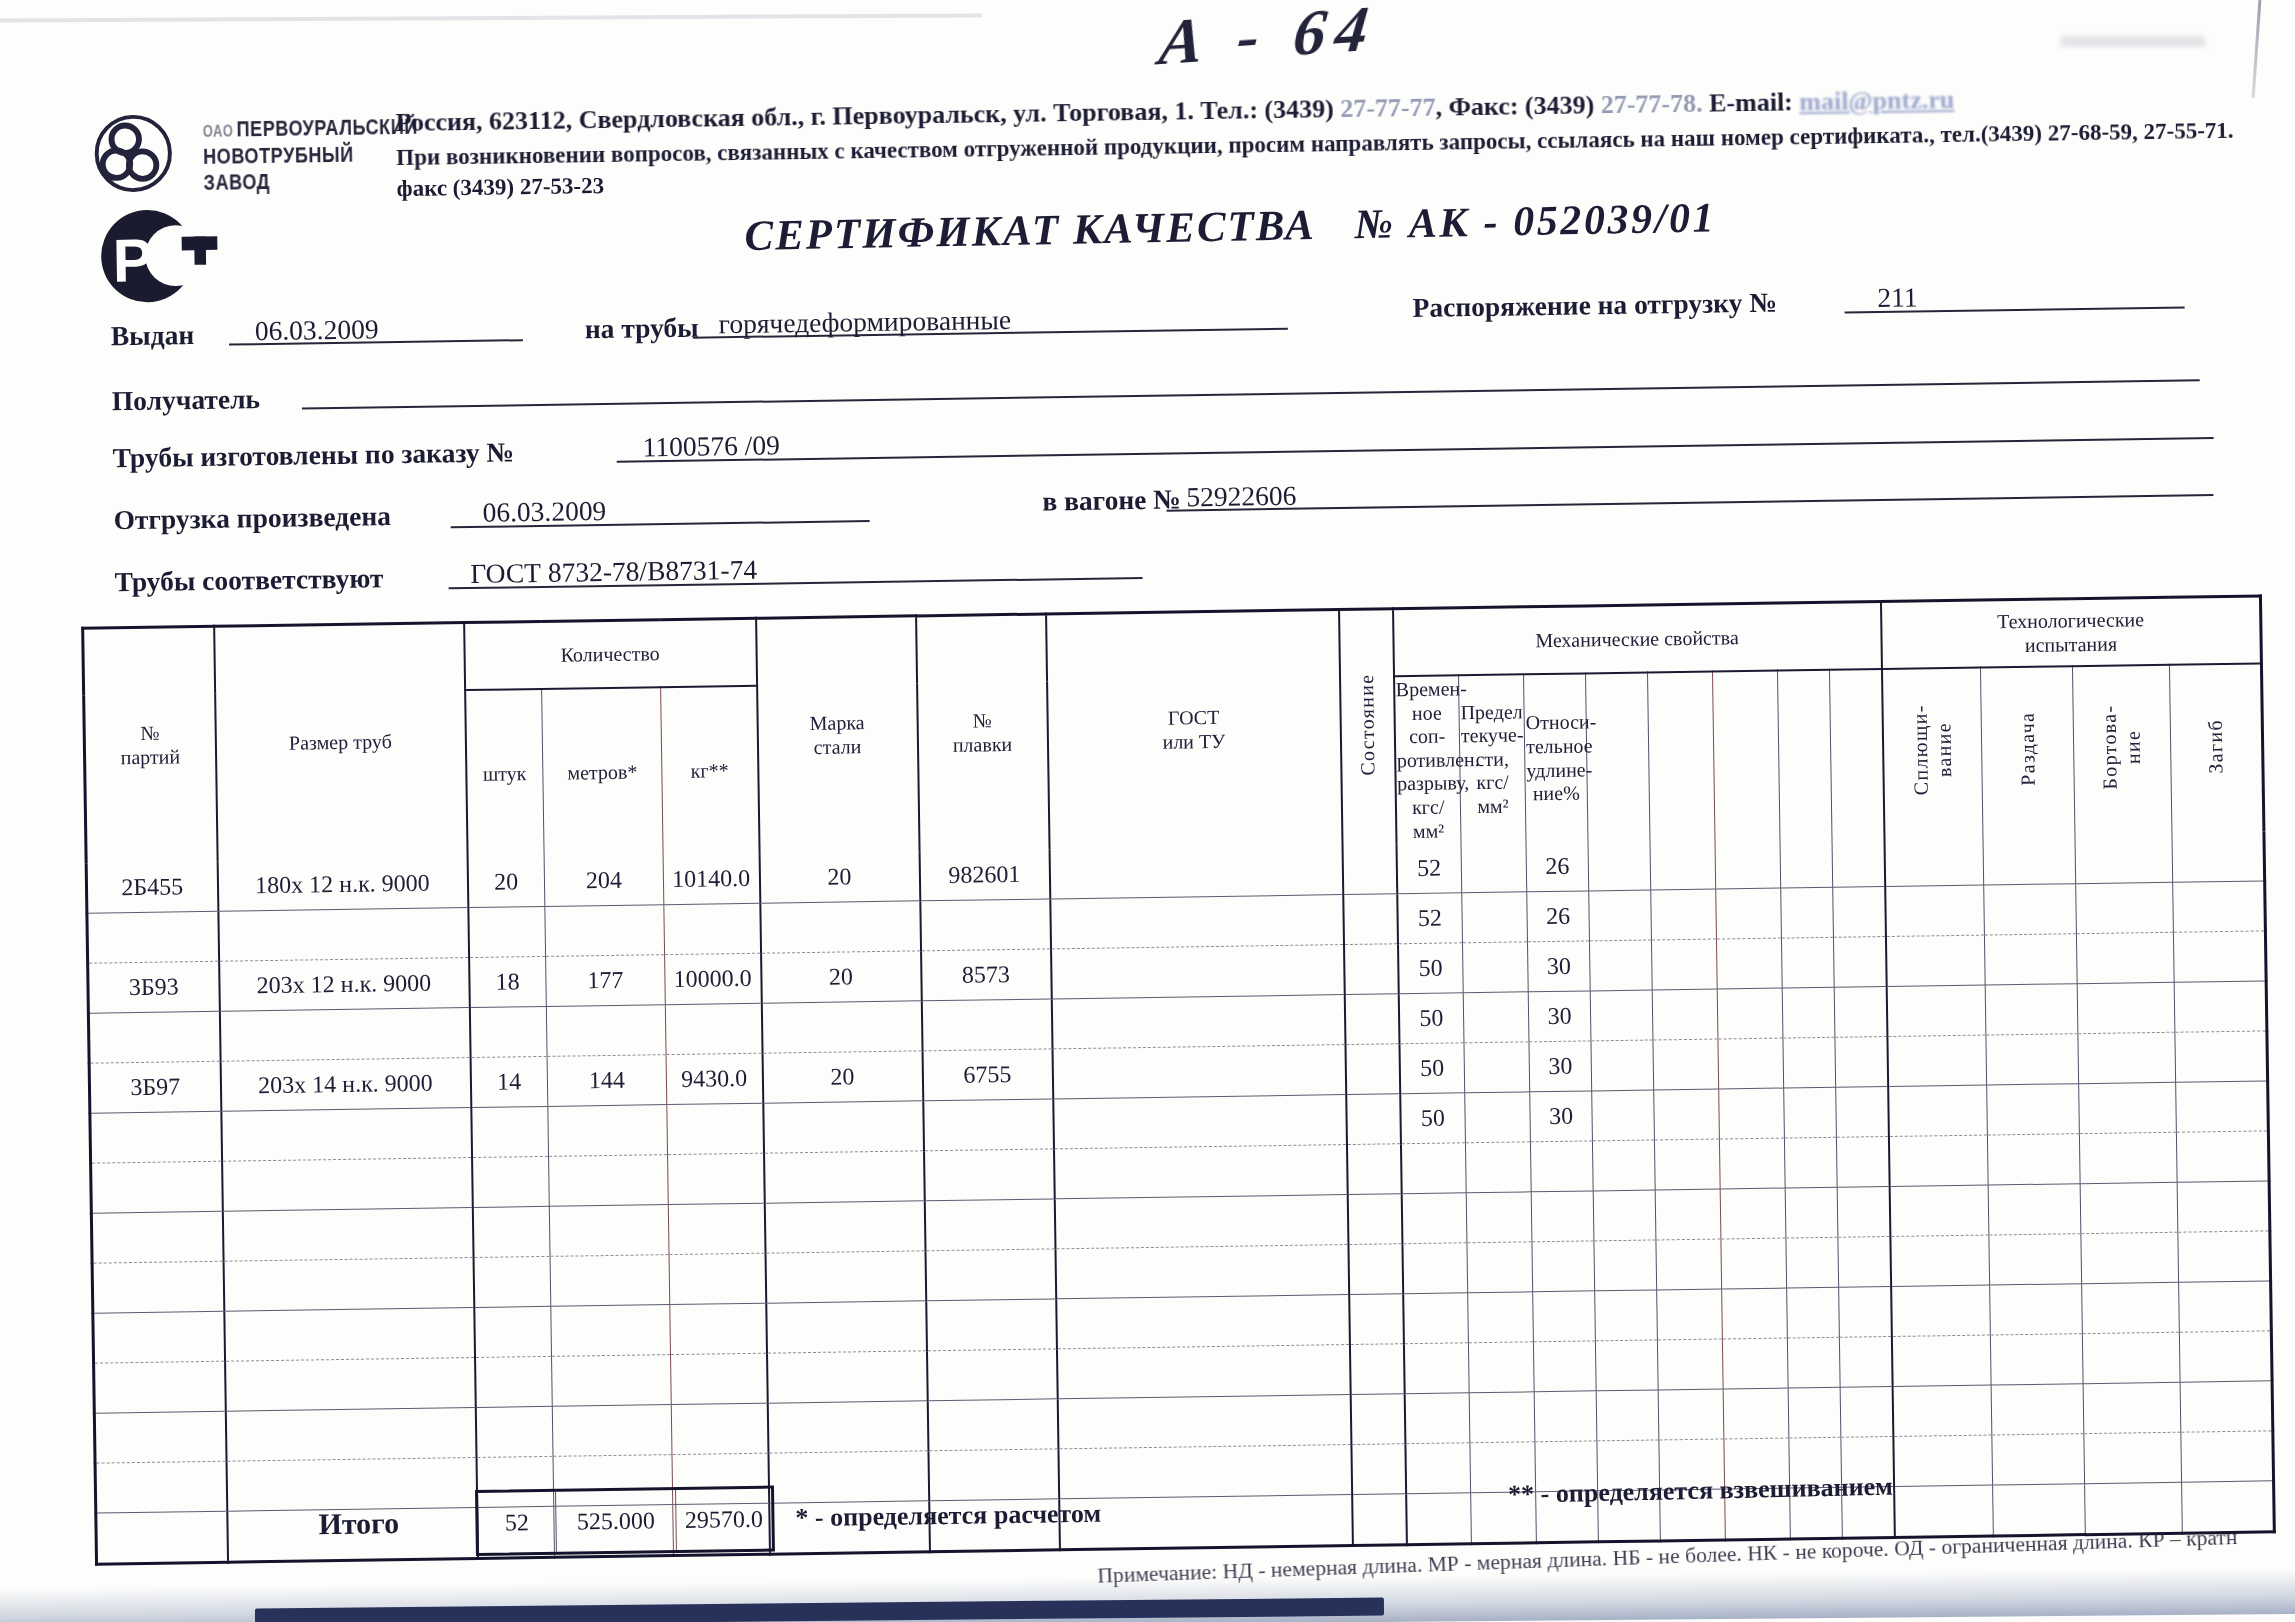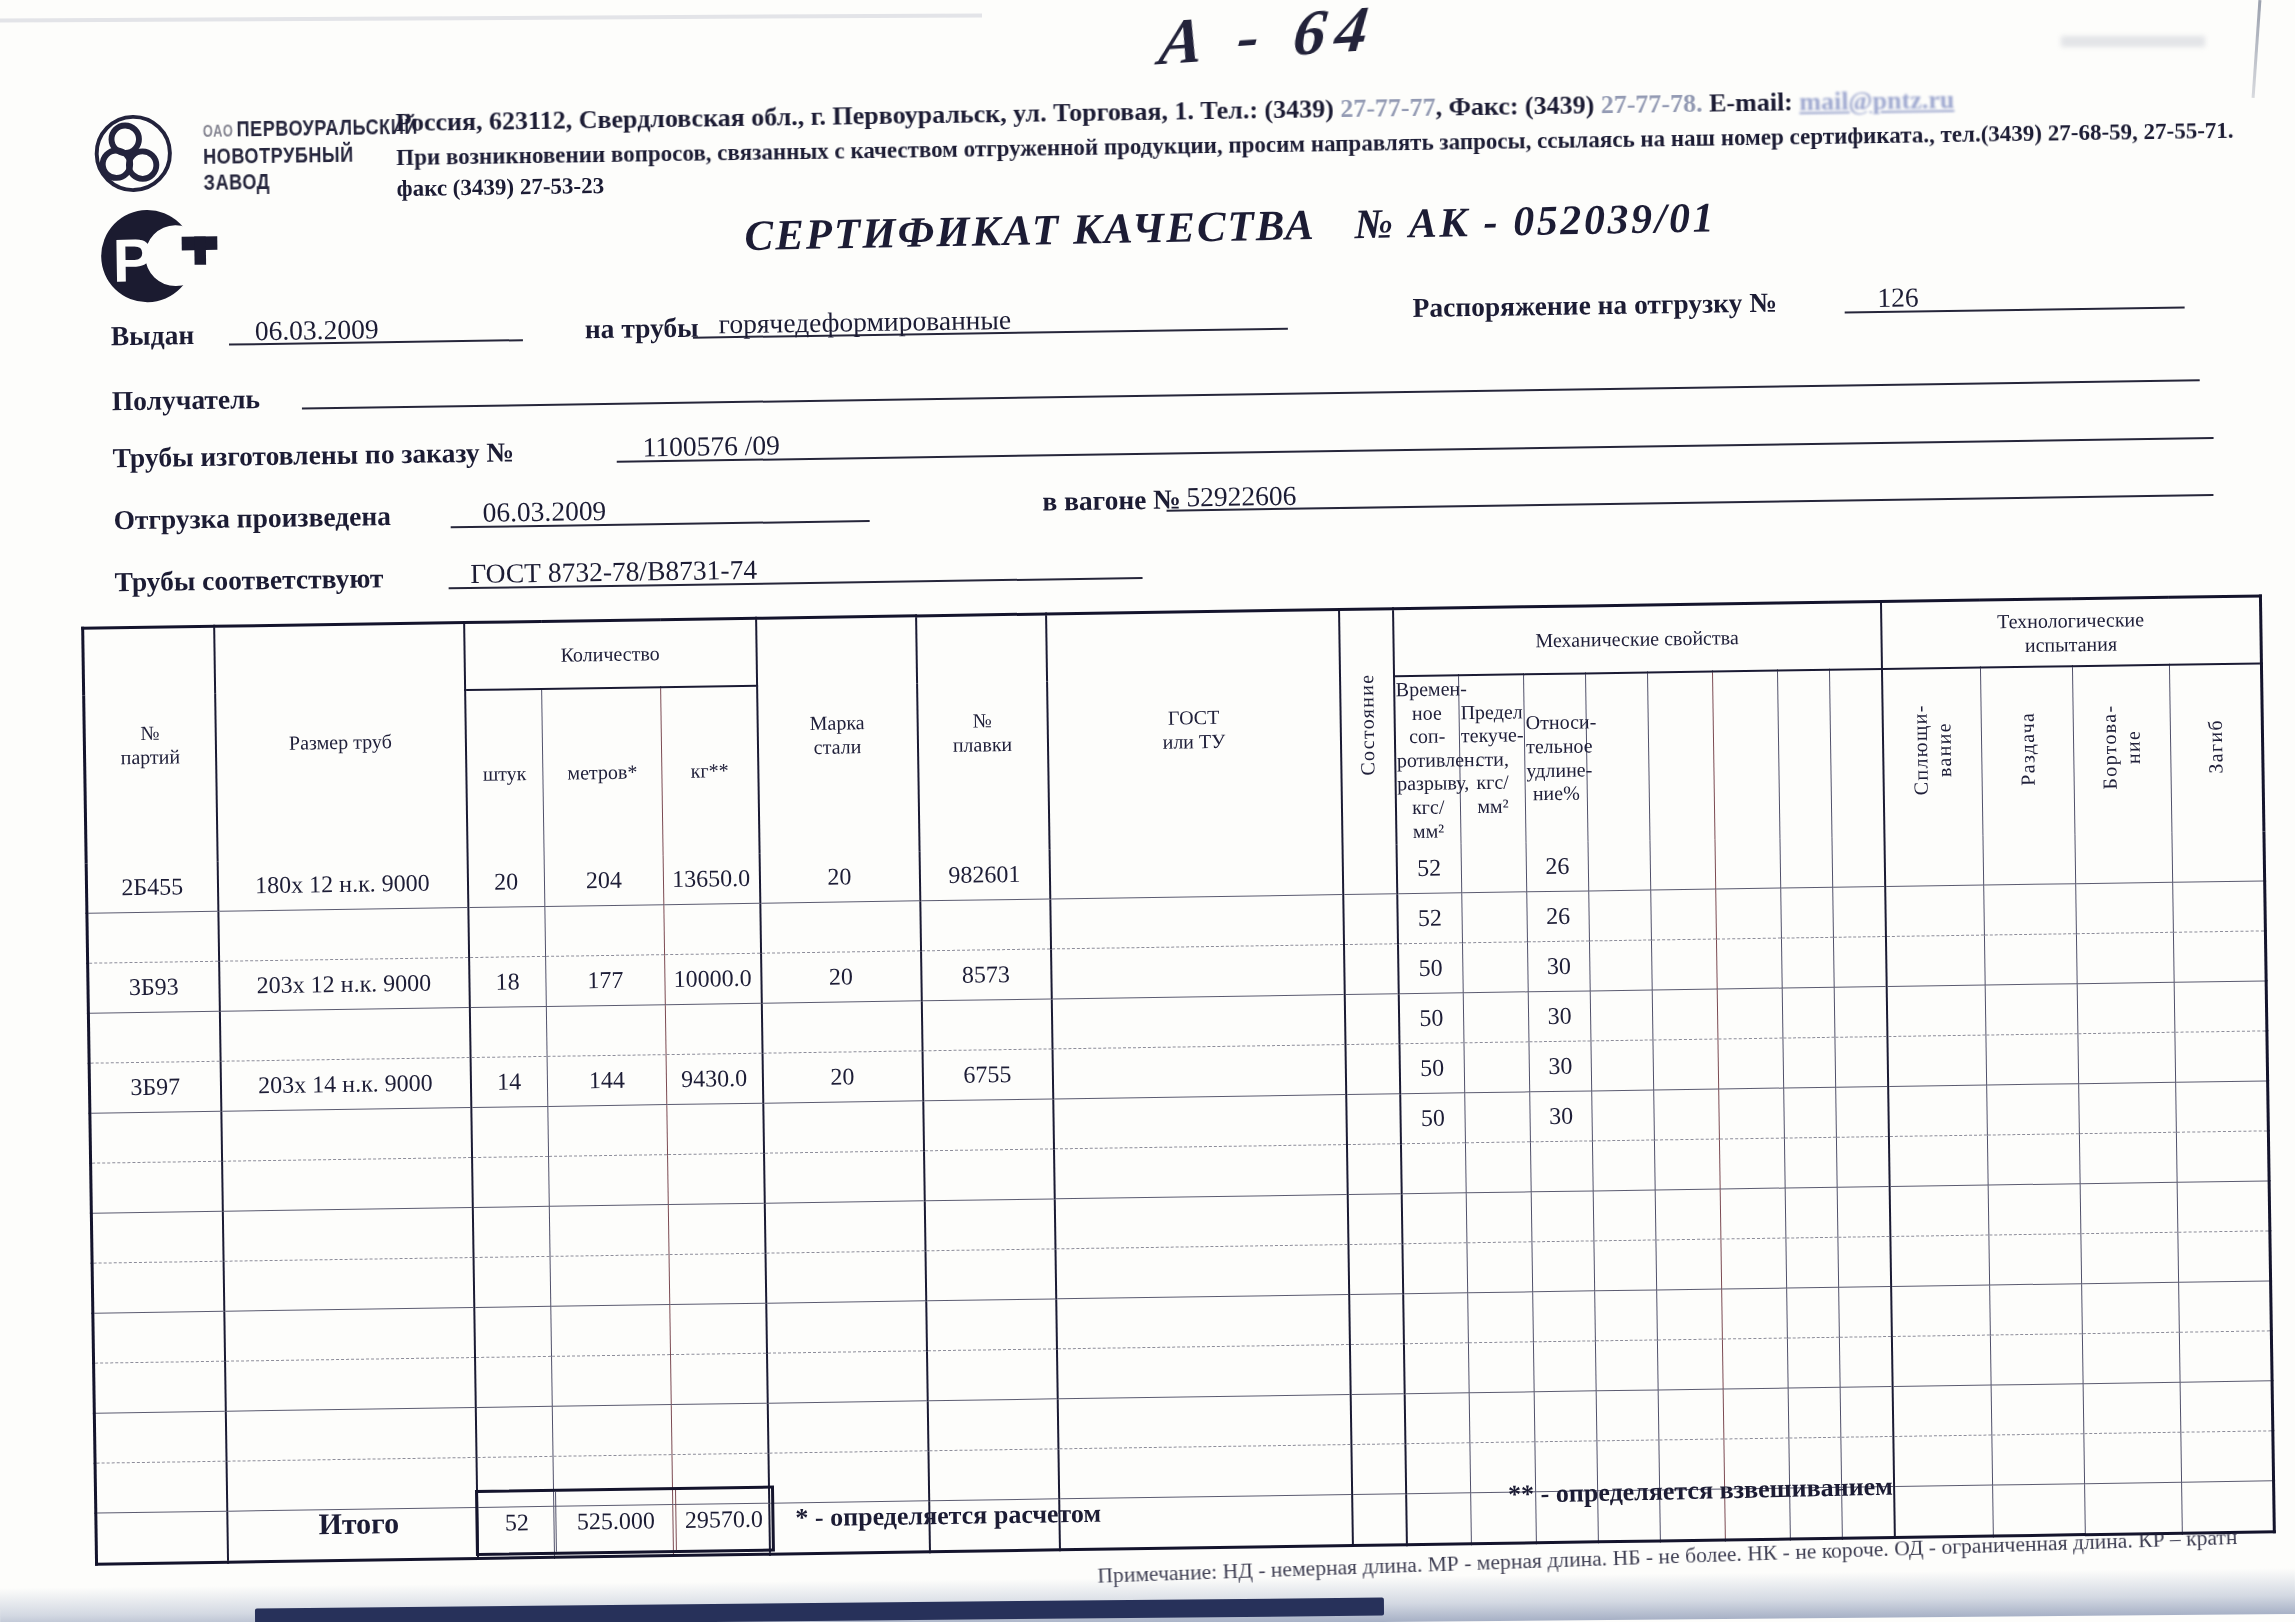--- a/index.html
+++ b/index.html
@@ -150,21 +150,21 @@
     </div>
 
     <div class="fl" style="left:118px;top:305px;"><span class="lab">Выдан</span></div>
     <div class="uline" style="left:236px;top:296px;width:294px;"></div>
     <div class="uval" style="left:262px;top:302px;">06.03.2009</div>
     <div class="fl" style="left:592px;top:305px;"><span class="lab">на трубы</span></div>
     <div class="uline" style="left:700px;top:296px;width:595px;"></div>
     <div class="uval" style="left:726px;top:302px;">горячедеформированные</div>
     <div class="fl" style="left:1420px;top:296px;"><span class="lab">Распоряжение на отгрузку №</span></div>
     <div class="uline" style="left:1852px;top:288px;width:340px;"></div>
-    <div class="uval" style="left:1885px;top:293px;">126</div>
+    <div class="uval" style="left:1885px;top:293px;">211</div>
 
     <div class="fl" style="left:118px;top:370px;"><span class="lab">Получатель</span></div>
     <div class="uline" style="left:308px;top:361px;width:1898px;"></div>
     <div class="uval" style="left:340px;top:368px;"></div>
 
     <div class="fl" style="left:118px;top:427px;"><span class="lab">Трубы изготовлены по заказу №</span></div>
     <div class="uline" style="left:622px;top:419px;width:1597px;"></div>
     <div class="uval" style="left:648px;top:424px;">1100576  /09</div>
 
     <div class="fl" style="left:118px;top:489px;"><span class="lab">Отгрузка произведена</span></div>
@@ -249,21 +249,21 @@
 ние</span></th>
             <th><span class="vert">Загиб</span></th>
           </tr>
         </thead>
         <tbody>
             <tr class="row-solid">
               <td>2Б455</td>
               <td>180х 12 н.к. 9000</td>
               <td>20</td>
               <td>204</td>
-              <td>13650.0</td>
+              <td>10140.0</td>
               <td>20</td>
               <td>982601</td>
               <td></td>
               <td></td>
               <td>52</td>
               <td></td>
               <td>26</td>
               <td></td>
               <td></td>
               <td></td>

